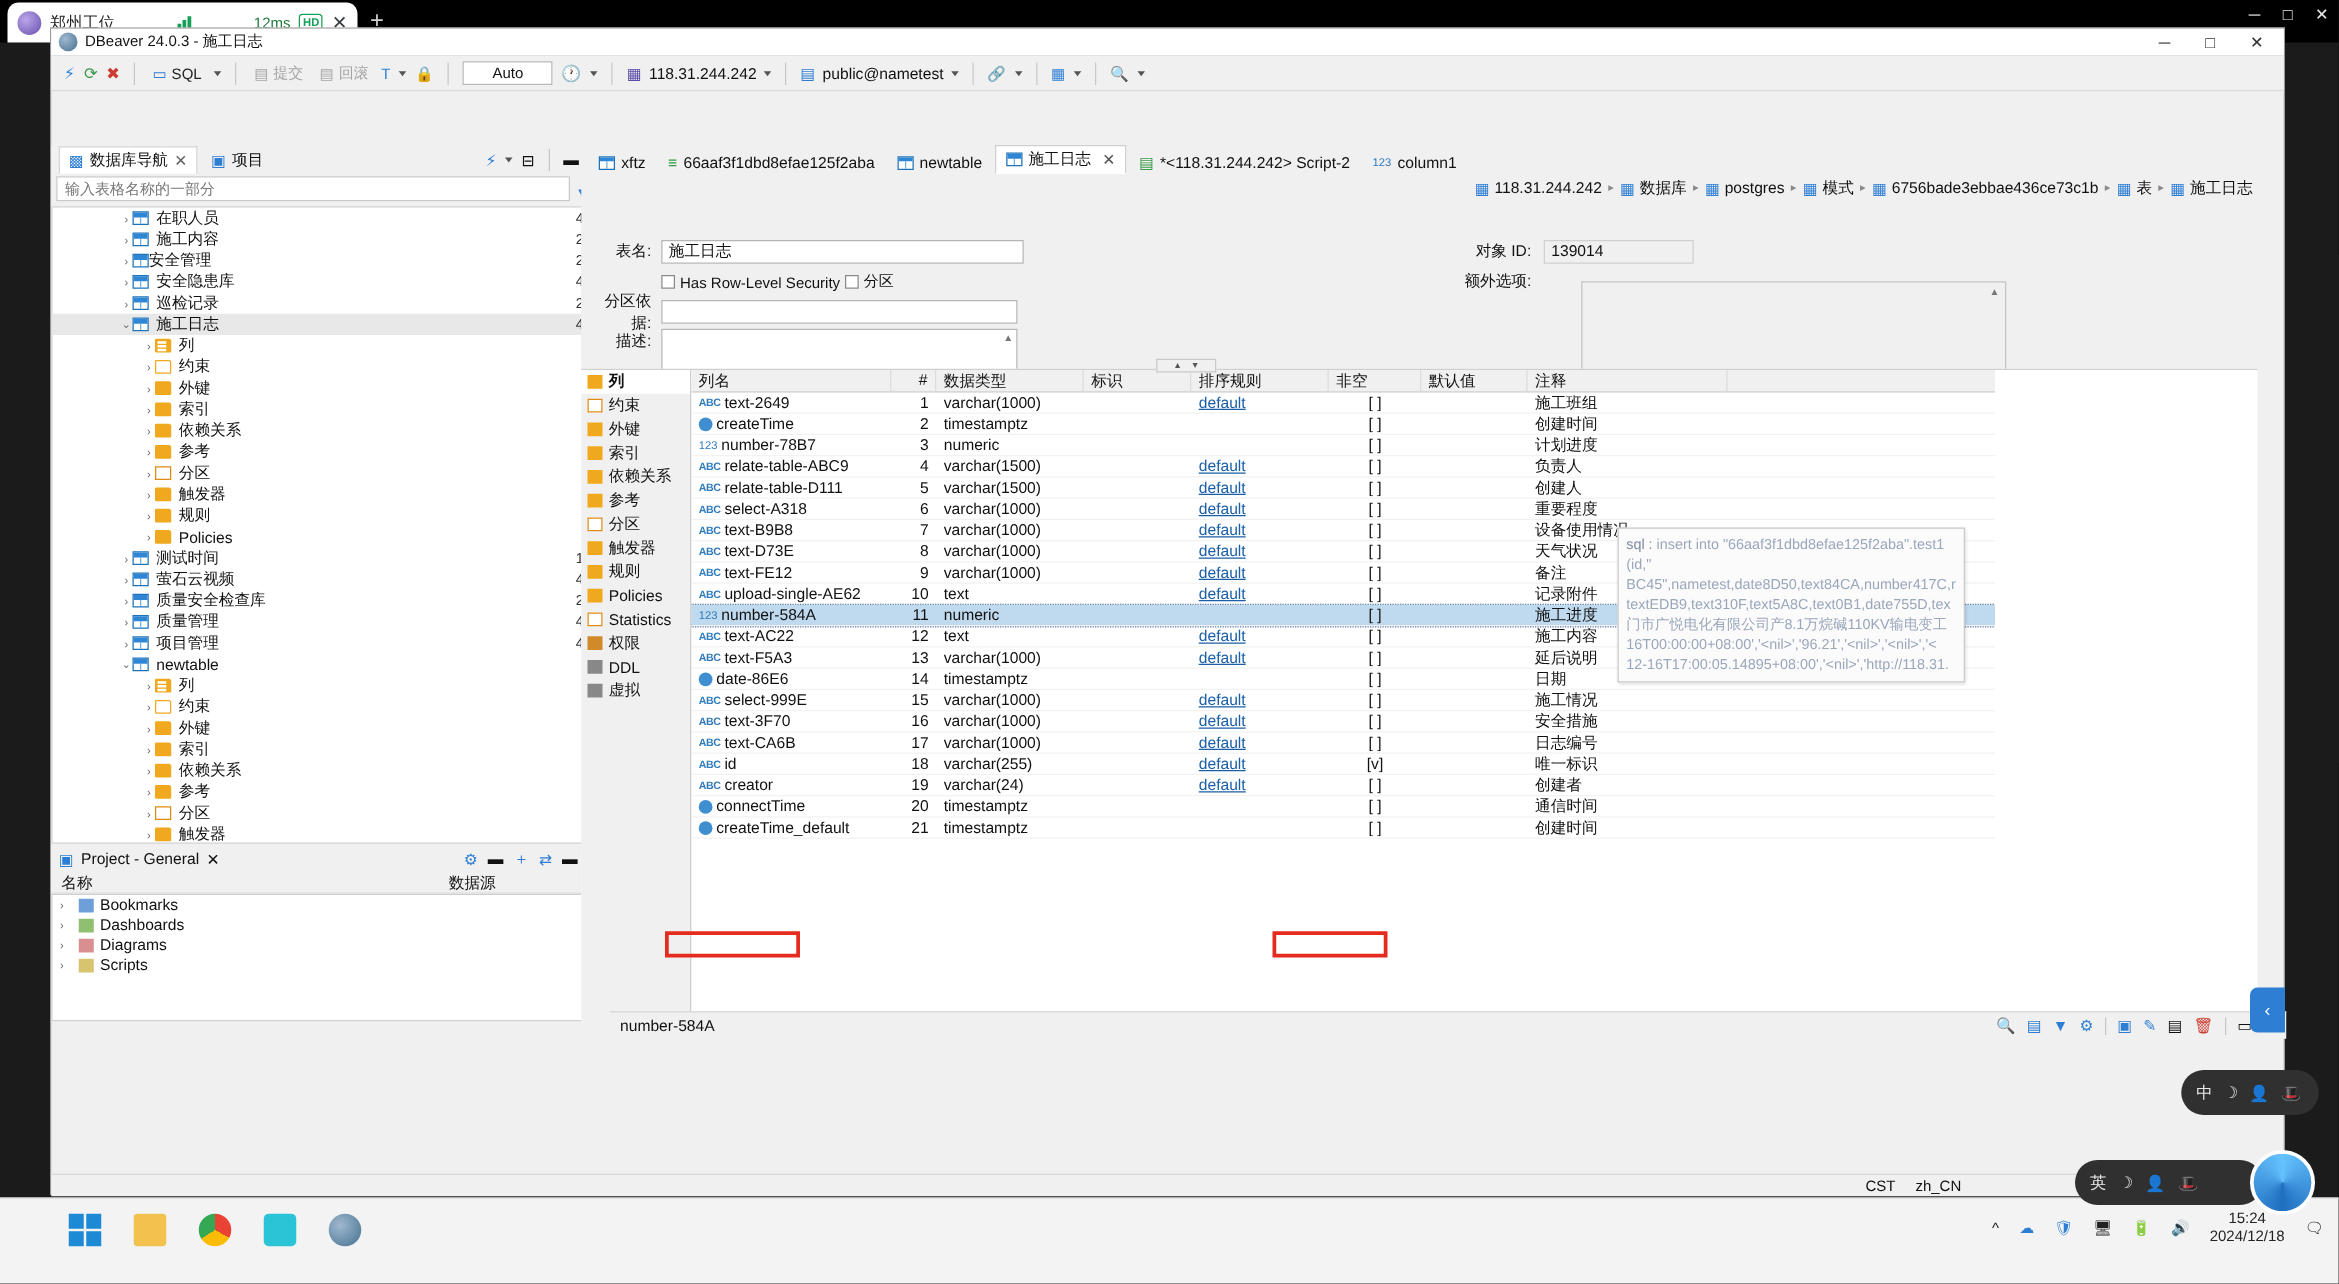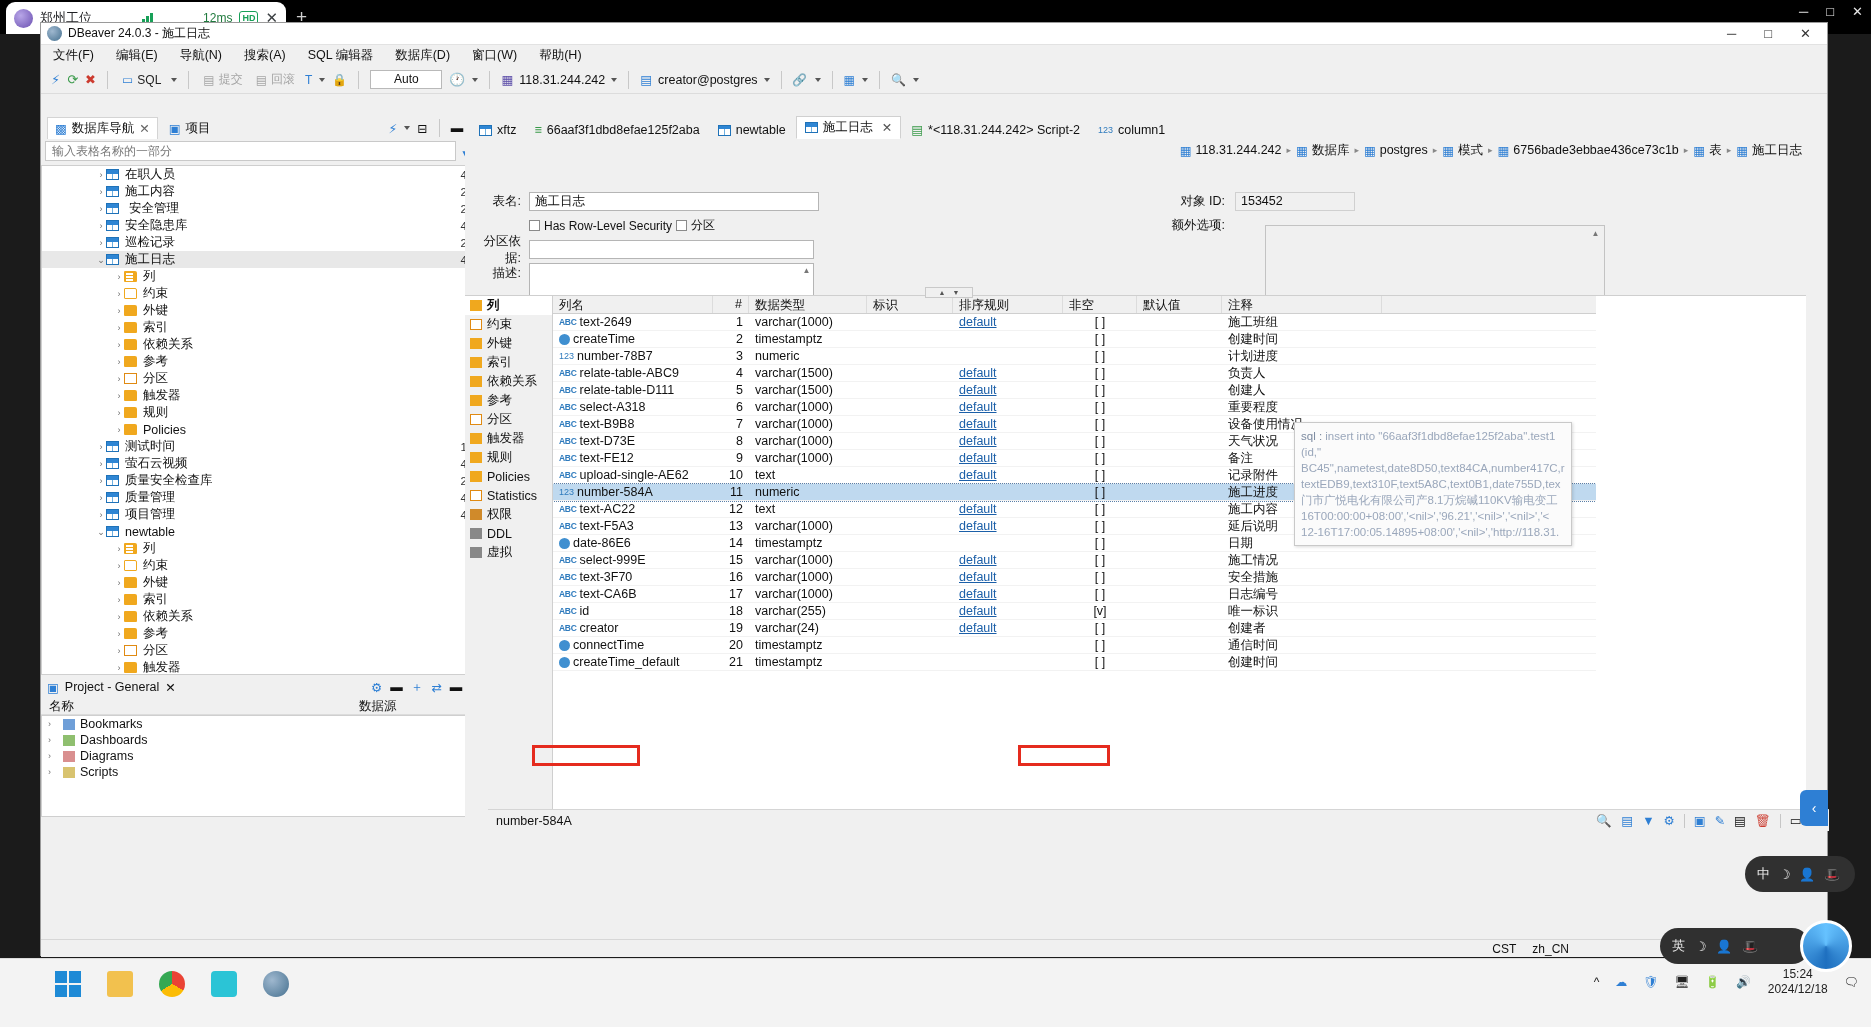--- a/index.html
+++ b/index.html
@@ -214,30 +214,20 @@
     <div class="titlebar">
       <span class="ico"></span>
       <span class="tt">DBeaver 24.0.3 - 施工日志</span>
       <span class="wb">
         <span>─</span>
         <span>□</span>
         <span>✕</span>
       </span>
     </div>
 
-    <div class="menubar">
-      <span>文件(F)</span>
-      <span>编辑(E)</span>
-      <span>导航(N)</span>
-      <span>搜索(A)</span>
-      <span>SQL 编辑器</span>
-      <span>数据库(D)</span>
-      <span>窗口(W)</span>
-      <span>帮助(H)</span>
-    </div>
 
     <div class="toolbar">
       <span style="color:#2e7fd4;font-size:13px">⚡</span>
       <span style="color:#3a9a4a;font-size:13px">⟳</span>
       <span style="color:#cc3b2f;font-size:13px">✖</span>
       <span class="tsep"></span>
       <span class="tbtn">
         <span style="color:#2e7fd4">▭</span>
         <span>SQL</span>
       </span>
@@ -260,21 +250,21 @@
       <span class="caret"></span>
       <span class="tsep"></span>
       <span class="combo">
         <span style="color:#5b4ca8">▦</span>
         <span>118.31.244.242</span>
         <span class="caret"></span>
       </span>
       <span class="tsep"></span>
       <span class="combo">
         <span style="color:#2e7fd4">▤</span>
-        <span>creator@postgres</span>
+        <span>public@nametest</span>
         <span class="caret"></span>
       </span>
       <span class="tsep"></span>
       <span style="color:#d08a2a">🔗</span>
       <span class="caret"></span>
       <span class="tsep"></span>
       <span style="color:#2e7fd4">▦</span>
       <span class="caret"></span>
       <span class="tsep"></span>
       <span>🔍</span>
@@ -323,21 +313,21 @@
               <span style="width:54px"></span>
               <span class="arr">›</span>
               <span class="ico-tbl"></span>
               <span style="margin-left:6px">施工内容</span>
               <span class="sz">24K</span>
             </div>
             <div class="trow">
               <span style="width:54px"></span>
               <span class="arr">›</span>
               <span class="ico-tbl"></span>
-              <span style="margin-left:10px">安全管理</span>
+              <span style="margin-left:0">安全管理</span>
               <span class="sz">24K</span>
             </div>
             <div class="trow">
               <span style="width:54px"></span>
               <span class="arr">›</span>
               <span class="ico-tbl"></span>
               <span style="margin-left:6px">安全隐患库</span>
               <span class="sz">48K</span>
             </div>
             <div class="trow">
@@ -634,21 +624,21 @@
             <span class="flbl" style="padding-top:2px">描述:</span>
             <span class="descbox">
               <span class="scrollarrow" style="top:2px">▲</span>
               <span class="scrollarrow" style="bottom:2px">▼</span>
             </span>
           </div>
 
           <div class="rightform">
             <div class="rfrow">
               <span class="rflbl">对象 ID:</span>
-              <span class="finput" style="width:120px;border-color:#d0d0d0;background:#f0f0f0">153452</span>
+              <span class="finput" style="width:120px;border-color:#d0d0d0;background:#f0f0f0">139014</span>
             </div>
             <div class="rfrow">
               <span class="rflbl">额外选项:</span>
             </div>
           </div>
           <div class="extrabox">
             <span class="scrollarrow" style="top:3px;right:4px">▲</span>
             <span class="scrollarrow" style="bottom:3px;right:4px">▼</span>
           </div>
         </div>

